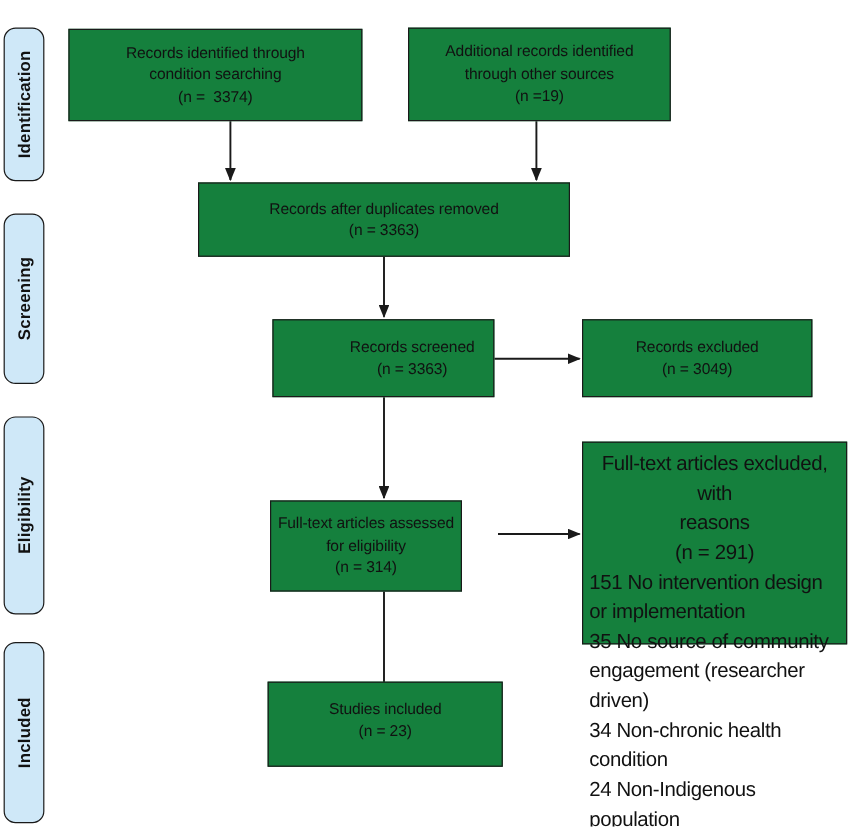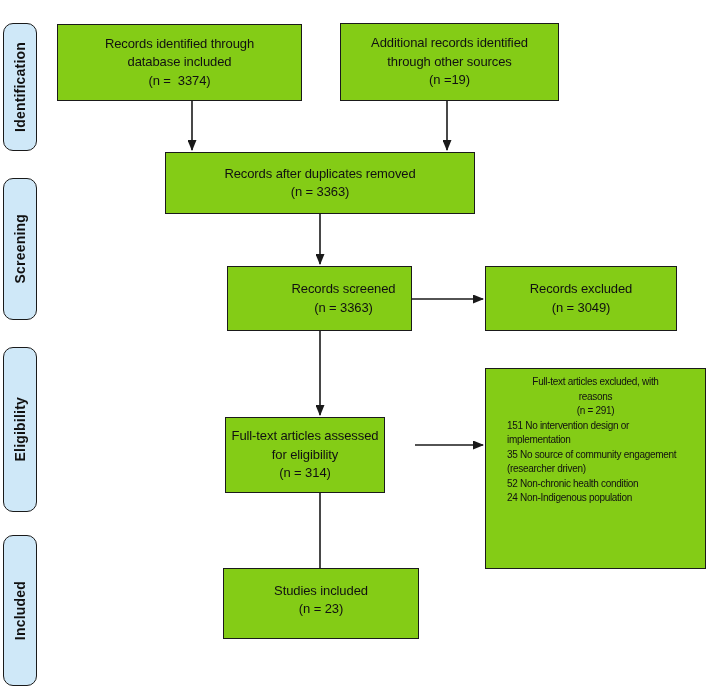--- a/index.html
+++ b/index.html
@@ -35,43 +35,43 @@
     white-space:nowrap;
   }
   #stage-identification{top:23px;height:128px;}
   #stage-screening{top:178px;height:142px;}
   #stage-eligibility{top:347px;height:165px;}
   #stage-included{top:535px;height:151px;}
 
   
   .box{
     position:absolute;
-    background:#84cc16;
+    background:#15803d;
     border:1.6px solid var(--box-border);
     box-sizing:border-box;
     display:flex;flex-direction:column;
     align-items:center;justify-content:center;
     text-align:center;
     font-size:13px;
     letter-spacing:-0.1px;
     line-height:1.42;
   }
   .line{white-space:pre-wrap;}
   #box-records-identified{left:57px;top:24px;width:245px;height:77px;}
   #box-additional-records{left:340px;top:23px;width:219px;height:78px;}
   #box-duplicates-removed{left:165px;top:152px;width:310px;height:62px;}
   #box-records-screened{left:227px;top:266px;width:185px;height:65px;padding-left:48px;}
   #box-records-excluded{left:485px;top:266px;width:192px;height:65px;align-items:center;}
   #box-fulltext-assessed{left:225px;top:417px;width:160px;height:76px;}
   #box-studies-included{left:223px;top:568px;width:196px;height:71px;justify-content:flex-start;padding-top:13px;}
   #box-fulltext-excluded{
-    left:485px;top:368px;width:221px;height:201px;
+    left:485px;top:368px;width:221px;height:169px;
     justify-content:flex-start;
-    padding:6px 21px;
-    font-size:10px;
+    padding:6px 5px;
+    font-size:17px;
     letter-spacing:-0.3px;
     line-height:1.45;
   }
   #box-fulltext-excluded .reason{
     text-align:left;width:100%;white-space:pre-wrap;
   }
   
   #arrows{
     position:absolute;left:0;top:0;width:710px;height:689px;
     pointer-events:none;
@@ -106,21 +106,21 @@
     <line x1="447" y1="101" x2="447" y2="150" marker-end="url(#ah)"></line>
     <line x1="320" y1="214" x2="320" y2="264" marker-end="url(#ah)"></line>
     <line x1="412" y1="299" x2="483" y2="299" marker-end="url(#ah)"></line>
     <line x1="320" y1="331" x2="320" y2="415" marker-end="url(#ah)"></line>
     <line x1="415" y1="445" x2="483" y2="445" marker-end="url(#ah)"></line>
     <line x1="320" y1="493" x2="320" y2="595" marker-end="url(#ah)"></line>
   </svg>
 
   <div class="box" id="box-records-identified">
     <div class="line">Records identified through</div>
-    <div class="line">database included</div>
+    <div class="line">condition searching</div>
     <div class="line">(n =  3374)</div>
   </div>
 
   <div class="box" id="box-additional-records">
     <div class="line">Additional records identified</div>
     <div class="line">through other sources</div>
     <div class="line">(n =19)</div>
   </div>
 
   <div class="box" id="box-duplicates-removed">
@@ -143,21 +143,21 @@
     <div class="line">for eligibility</div>
     <div class="line">(n = 314)</div>
   </div>
 
   <div class="box" id="box-fulltext-excluded">
     <div class="line">Full-text articles excluded, with</div>
     <div class="line">reasons</div>
     <div class="line">(n = 291)</div>
     <div class="reason">151 No intervention design or implementation</div>
     <div class="reason">35 No source of community engagement (researcher driven)</div>
-    <div class="reason">52 Non-chronic health condition</div>
+    <div class="reason">34 Non-chronic health condition</div>
     <div class="reason">24 Non-Indigenous population</div>
   </div>
 
   <div class="box" id="box-studies-included">
     <div class="line">Studies included</div>
     <div class="line">(n = 23)</div>
   </div>
 
 </div>
 

